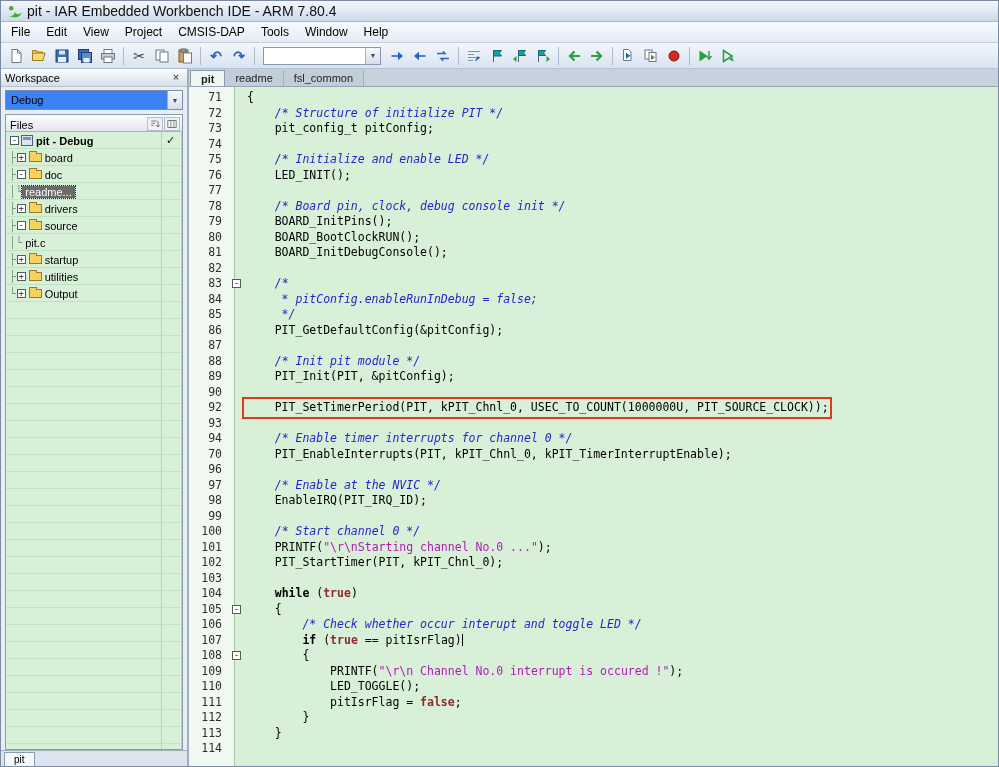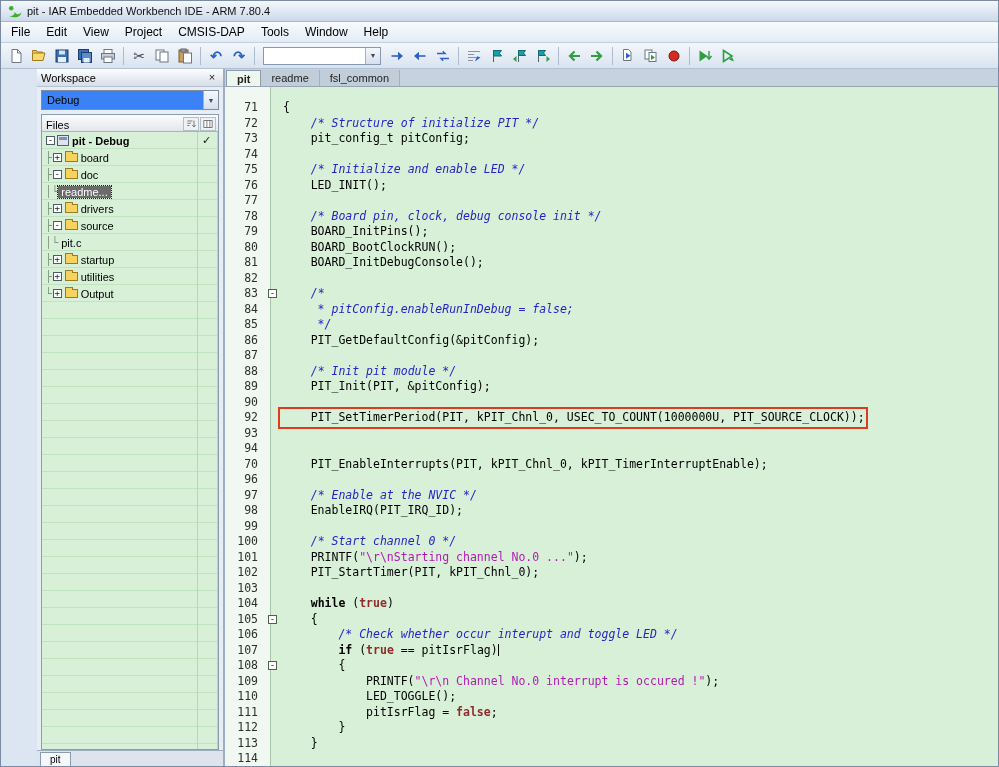--- a/index.html
+++ b/index.html
@@ -5,41 +5,41 @@
   * { margin:0; padding:0; box-sizing:border-box; }
   html,body { width:999px; height:767px; overflow:hidden; }
   body { font-family:"Liberation Sans", sans-serif; font-size:12px; color:#000; background:#fff; }
 
   .window { width:999px; height:767px; display:flex; flex-direction:column; border:1px solid #7a8aa0; background:#dce6f2; }
 
   
   .titlebar { height:21px; flex:0 0 21px; display:flex; align-items:center; gap:5px; padding:0 6px;
               background:linear-gradient(#f4f8fc,#ccd9ea); border-bottom:1px solid #a9b7cb; }
   .titlebar .logo { width:15px; height:15px; }
-  .titlebar .title { font-size:11px; color:#111; }
+  .titlebar .title { font-size:14px; color:#111; }
 
   
   .menubar { height:21px; flex:0 0 21px; display:flex; align-items:center; padding-left:2px;
              background:linear-gradient(#f8fbfe,#e2ebf5); border-bottom:1px solid #c3cfde; }
   .menu-item { padding:3px 8px; cursor:default; }
 
   
   .toolbar { height:26px; flex:0 0 26px; display:flex; align-items:center; padding:0 4px; gap:1px;
              background:linear-gradient(#f3f7fb,#d9e3f0); border-bottom:1px solid #b4c1d3; }
   .tb-btn { width:22px; height:22px; display:flex; align-items:center; justify-content:center; border:1px solid transparent; border-radius:2px; }
   .tb-btn svg { width:16px; height:16px; }
   .tb-btn .glyph { font-size:14px; line-height:14px; }
   .tb-sep { width:1px; height:18px; background:#aebbcc; margin:0 3px; flex:0 0 1px; }
   .tb-combo { width:118px; height:18px; background:#fff; border:1px solid #8799ae; display:flex; align-items:stretch; margin:0 4px; }
   .tb-combo .val { flex:1; font-size:11px; padding:2px 3px; }
   .combo-arrow { width:15px; background:linear-gradient(#f5f8fb,#d5dfec); border-left:1px solid #9fb0c4;
                  font-size:7px; color:#3e4a63; display:flex; align-items:center; justify-content:center; }
 
   
-  .main { flex:1; display:flex; min-height:0;margin-left:36px; }
+  .main { flex:1; display:flex; min-height:0; }
 
   
   .workspace { width:188px; flex:0 0 188px; display:flex; flex-direction:column; background:#e7edf5; border-right:2px solid #9fadbf; }
   .ws-header { height:18px; flex:0 0 18px; display:flex; align-items:center; padding:0 4px; font-size:11px;
                background:linear-gradient(#fdfdfe,#d6dee8); border-bottom:1px solid #b7c2d0; }
   .ws-close { margin-left:auto; width:14px; height:13px; border:1px solid transparent; text-align:center;
               line-height:11px; font-size:11px; color:#222; }
   .ws-combo { margin:3px 4px 2px; height:20px; background:#3b82f6; border:1px solid #7e8ca0; display:flex; align-items:stretch; font-size:11px; }
   .ws-combo .val { flex:1; display:flex; align-items:center; padding-left:5px; }
   .files { flex:1; margin:2px 4px 0; border:1px solid #8c9cb0; background:var(--editor-bg,#d8f0d8); display:flex; flex-direction:column; min-height:0; }
@@ -66,21 +66,21 @@
   .ws-footer { height:16px; flex:0 0 16px; border-top:1px solid #9fadbf; background:#dde4ee; display:flex; align-items:flex-end; padding-left:3px; }
   .ws-tab { height:14px; background:#f4f8fb; border:1px solid #8c9cb0; border-bottom:none; padding:1px 9px 0; font-size:10px; }
 
   
   .editor { flex:1; display:flex; flex-direction:column; min-width:0; background:var(--editor-bg,#d8f0d8); }
   .ed-tabs { height:18px; flex:0 0 18px; background:#c7d2df; border-bottom:1px solid #96a4b6; display:flex; align-items:flex-end; padding-left:1px; }
   .ed-tab { height:16px; padding:2px 10px 0; font-size:11px; background:#c2cdda; border-right:1px solid #a4b0bf; color:#222; }
   .ed-tab.active { background:#eef7ee; border:1px solid #8c9cb0; border-bottom:none; font-weight:bold; }
   .code-wrap { flex:1; position:relative; overflow:hidden; }
   .gutter-bg { position:absolute; left:0; top:0; bottom:0; width:46px; background:#f1f8f1; border-right:1px solid #aac6aa; }
-  .code-lines { position:absolute; left:0; right:0; top:0; bottom:0; padding-top:13px;
+  .code-lines { position:absolute; left:0; right:0; top:0; bottom:0; padding-top:3px;
                 font-family:"DejaVu Sans Mono", monospace; font-size:11.5px; line-height:15.5px; }
   .code-row { height:15.5px; display:flex; white-space:pre; }
   .ln { width:40px; flex:0 0 40px; text-align:right; padding-right:7px; color:#2e2e2e; }
   .fold { width:16px; flex:0 0 16px; position:relative; }
   .fold .fbox { position:absolute; left:3px; top:3px; width:9px; height:9px; border:1px solid #516051; background:#fff;
                 font-size:9px; line-height:7px; text-align:center; color:#222; }
   .code-text { padding-left:2px; position:relative; }
   .code-text.hl { outline:2px solid var(--hl-red,#df3b1e); outline-offset:1px; }
   .t-p { color:#000; }
   .t-c { color:#2424c8; font-style:italic; }
@@ -338,21 +338,21 @@
             <div class="code-row"><span class="ln">83</span><span class="fold"><span class="fbox">-</span></span><span class="code-text"><span class="t-p">    </span><span class="t-c">/*</span></span></div>
             <div class="code-row"><span class="ln">84</span><span class="fold"></span><span class="code-text"><span class="t-c">     * pitConfig.enableRunInDebug = false;</span></span></div>
             <div class="code-row"><span class="ln">85</span><span class="fold"></span><span class="code-text"><span class="t-c">     */</span></span></div>
             <div class="code-row"><span class="ln">86</span><span class="fold"></span><span class="code-text"><span class="t-p">    PIT_GetDefaultConfig(&amp;pitConfig);</span></span></div>
             <div class="code-row"><span class="ln">87</span><span class="fold"></span><span class="code-text"></span></div>
             <div class="code-row"><span class="ln">88</span><span class="fold"></span><span class="code-text"><span class="t-p">    </span><span class="t-c">/* Init pit module */</span></span></div>
             <div class="code-row"><span class="ln">89</span><span class="fold"></span><span class="code-text"><span class="t-p">    PIT_Init(PIT, &amp;pitConfig);</span></span></div>
             <div class="code-row"><span class="ln">90</span><span class="fold"></span><span class="code-text"></span></div>
             <div class="code-row"><span class="ln">92</span><span class="fold"></span><span class="code-text hl"><span class="t-p">    PIT_SetTimerPeriod(PIT, kPIT_Chnl_0, USEC_TO_COUNT(1000000U, PIT_SOURCE_CLOCK));</span></span></div>
             <div class="code-row"><span class="ln">93</span><span class="fold"></span><span class="code-text"></span></div>
-            <div class="code-row"><span class="ln">94</span><span class="fold"></span></div>
+            <div class="code-row"><span class="ln">94</span><span class="fold"></span><span class="code-text"><span class="t-p">    </span><span class="t-c">/* Enable timer interrupts for channel 0 */</span></span></div>
             <div class="code-row"><span class="ln">70</span><span class="fold"></span><span class="code-text"><span class="t-p">    PIT_EnableInterrupts(PIT, kPIT_Chnl_0, kPIT_TimerInterruptEnable);</span></span></div>
             <div class="code-row"><span class="ln">96</span><span class="fold"></span><span class="code-text"></span></div>
             <div class="code-row"><span class="ln">97</span><span class="fold"></span><span class="code-text"><span class="t-p">    </span><span class="t-c">/* Enable at the NVIC */</span></span></div>
             <div class="code-row"><span class="ln">98</span><span class="fold"></span><span class="code-text"><span class="t-p">    EnableIRQ(PIT_IRQ_ID);</span></span></div>
             <div class="code-row"><span class="ln">99</span><span class="fold"></span><span class="code-text"></span></div>
             <div class="code-row"><span class="ln">100</span><span class="fold"></span><span class="code-text"><span class="t-p">    </span><span class="t-c">/* Start channel 0 */</span></span></div>
             <div class="code-row"><span class="ln">101</span><span class="fold"></span><span class="code-text"><span class="t-p">    PRINTF(</span><span class="t-s">"\r\nStarting channel No.0 ..."</span><span class="t-p">);</span></span></div>
             <div class="code-row"><span class="ln">102</span><span class="fold"></span><span class="code-text"><span class="t-p">    PIT_StartTimer(PIT, kPIT_Chnl_0);</span></span></div>
             <div class="code-row"><span class="ln">103</span><span class="fold"></span><span class="code-text"></span></div>
             <div class="code-row"><span class="ln">104</span><span class="fold"></span><span class="code-text"><span class="t-p">    </span><span class="t-k">while</span><span class="t-p"> (</span><span class="t-b">true</span><span class="t-p">)</span></span></div>

